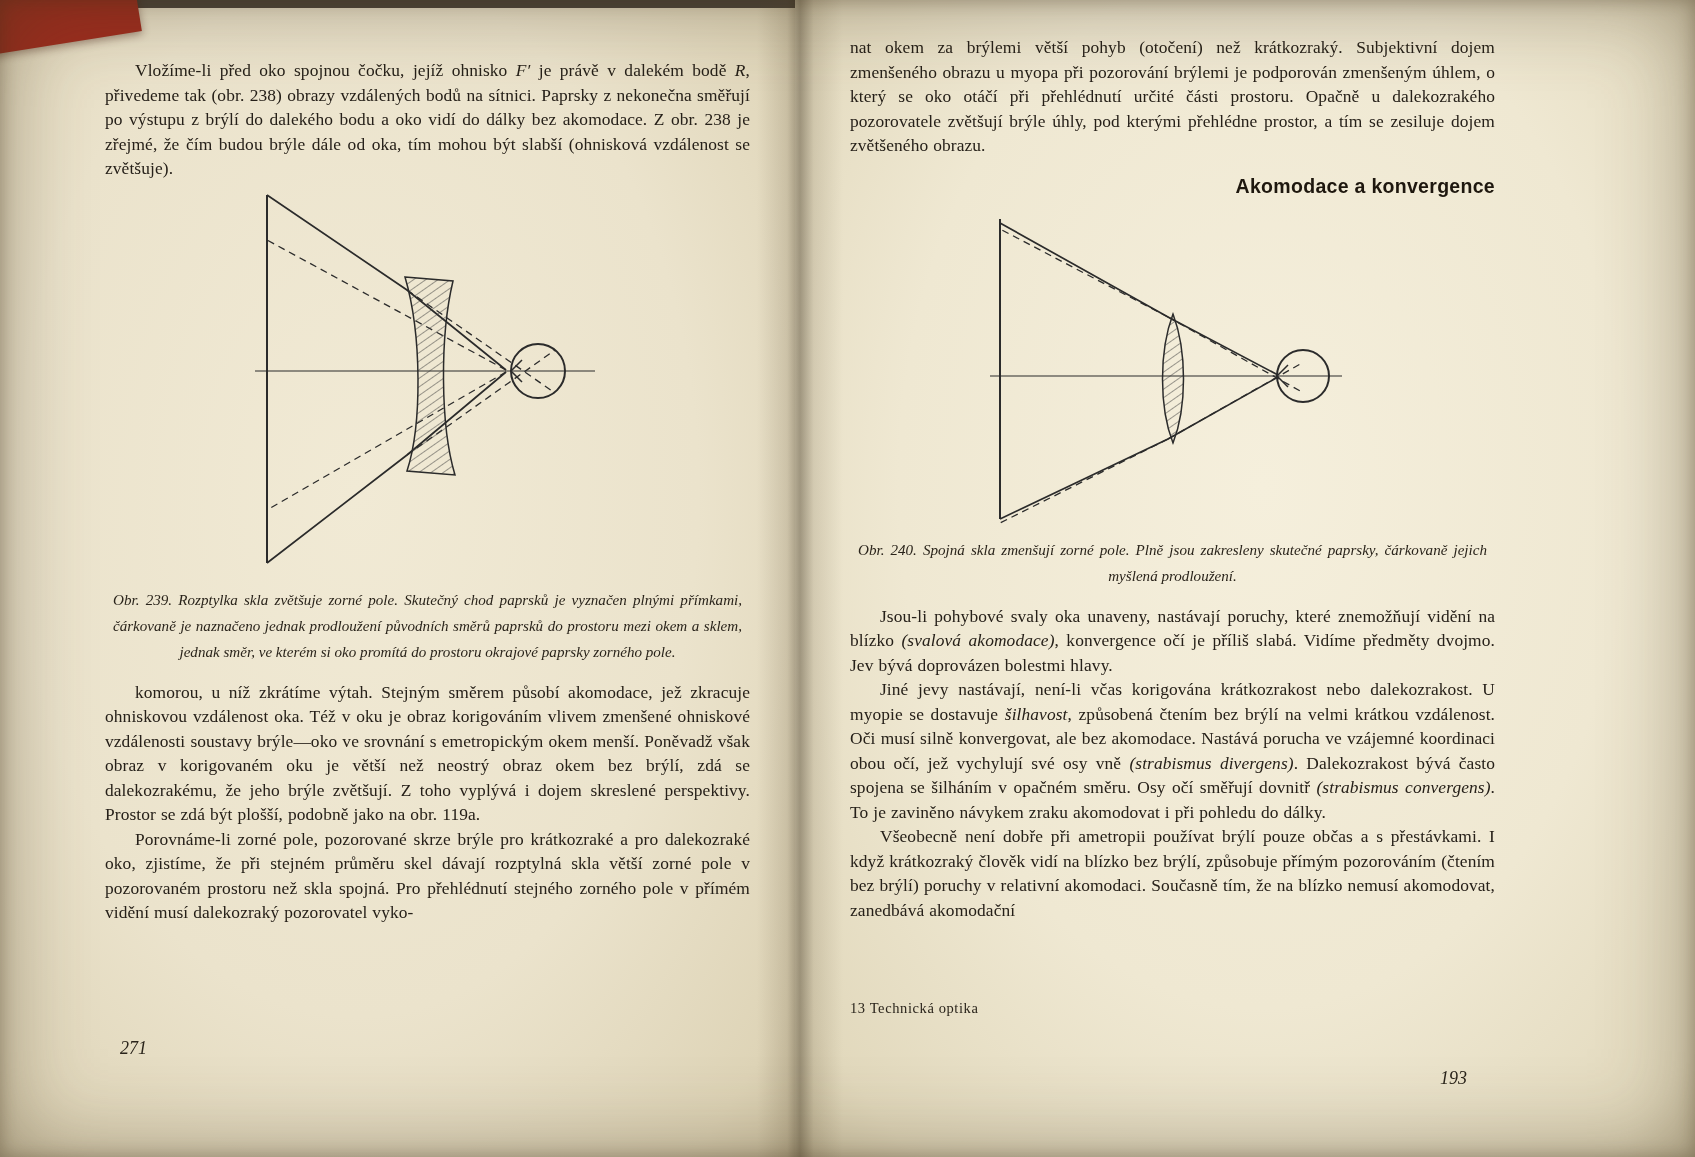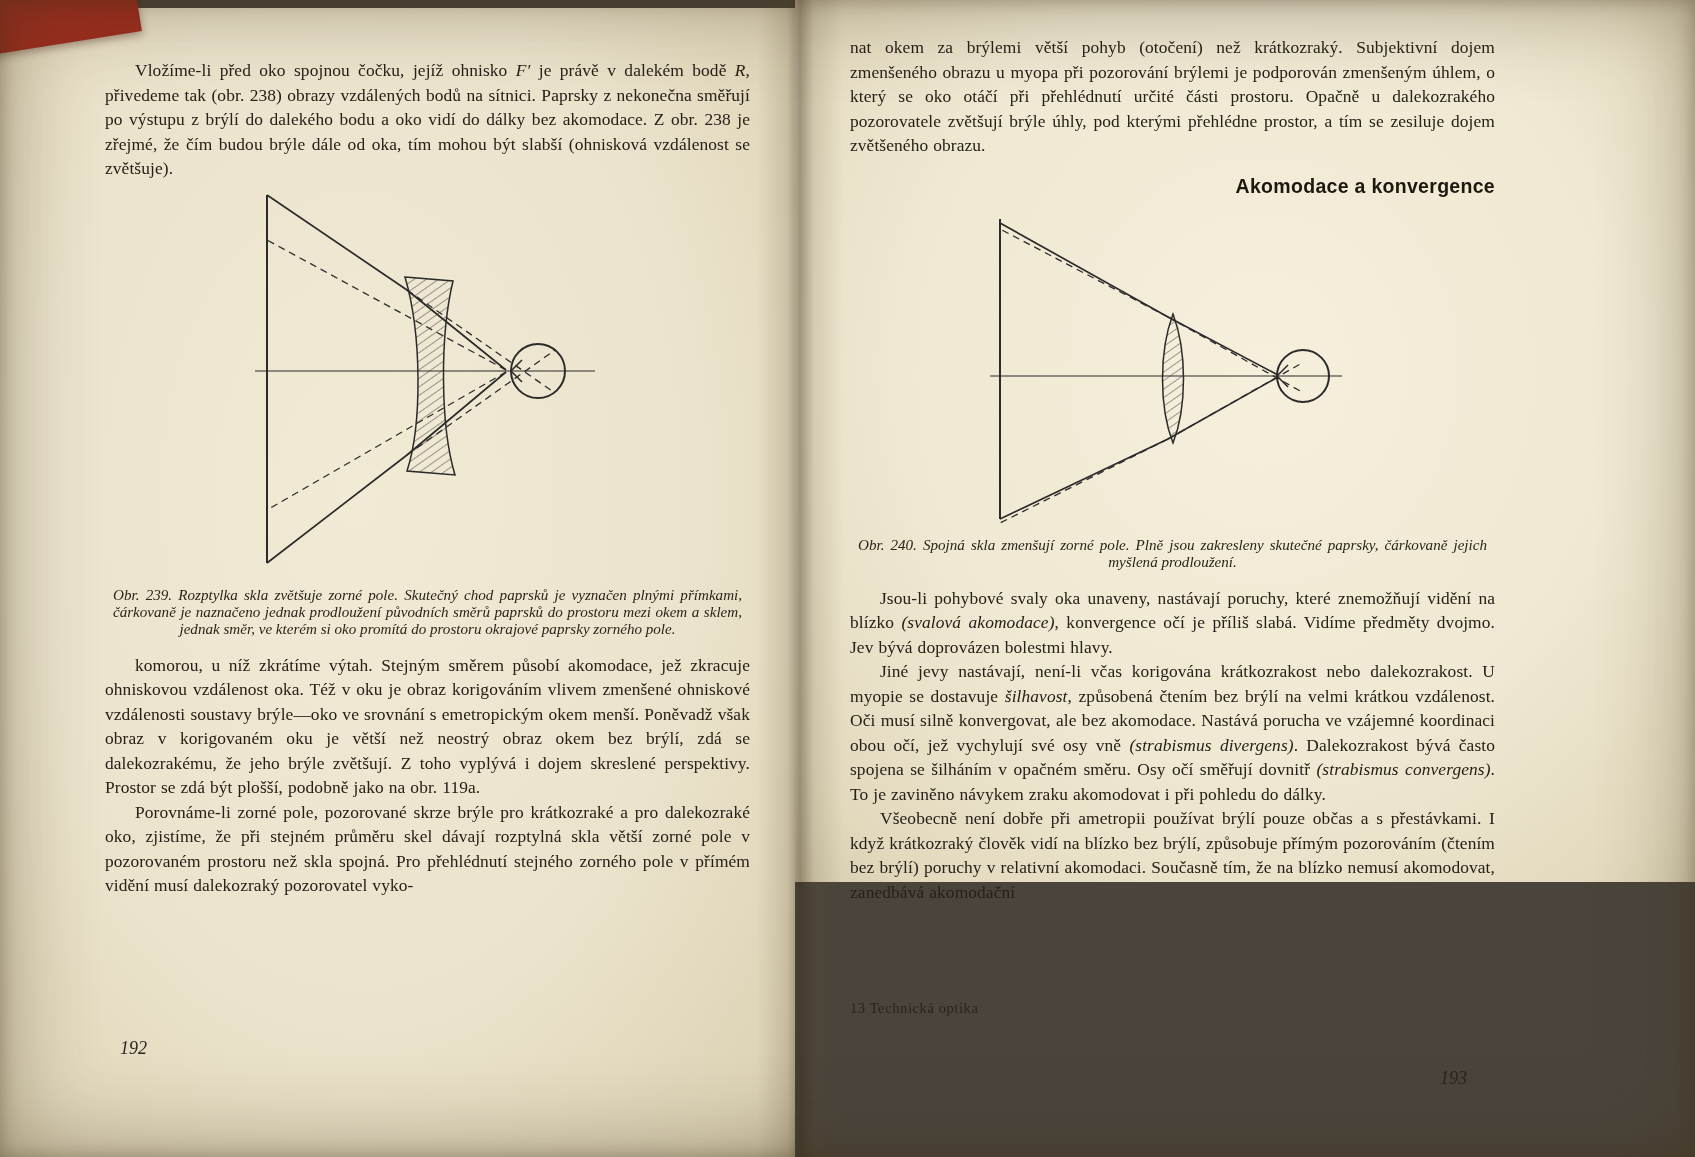--- a/index.html
+++ b/index.html
@@ -9,21 +9,21 @@
     width: 1695px; height: 1157px;
     overflow: hidden;
     font-family: "Liberation Serif", serif;
     color: #262019;
   }
   .page-left {
     position: absolute; left: 0; top: 8px; width: 795px; height: 1157px;
     background: radial-gradient(ellipse at 45% 42%, #f1ead5 0%, #ebe3cc 55%, #ded4b7 88%, #d2c7a8 100%);
   }
   .page-right {
-    position: absolute; left: 795px; top: 0; width: 900px; height: 882px;
+    position: absolute; left: 795px; top: 0; width: 900px; height: 1157px;
     background: radial-gradient(ellipse at 52% 42%, #f5efdc 0%, #efe8d2 55%, #e2d9bd 88%, #d5cbac 100%);
   }
   .gutter {
     position: absolute; left: 757px; top: 0; width: 86px; height: 1157px;
     background: linear-gradient(90deg,
       rgba(92,76,48,0) 0%, rgba(92,76,48,0.18) 35%,
       rgba(58,46,26,0.42) 50%, rgba(92,76,48,0.16) 66%, rgba(92,76,48,0) 100%);
     pointer-events: none;
   }
   .cover-corner {
@@ -50,21 +50,21 @@
     font-weight: 700; font-size: 19.5px; letter-spacing: .3px;
     text-align: right; margin: 17px 0 13px; color: #1e170e;
   }
   .figure { position: relative; }
   .figure-239 { height: 392px; margin: 4px 0 10px; }
   .figure-240 { height: 318px; margin: 6px 0 8px; }
   .figure svg { position: absolute; top: 0; }
   .figure-239 svg { left: 150px; }
   .figure-240 svg { left: 140px; }
   .caption {
-    font-style: italic; font-size: 15.1px; line-height: 17px;
+    font-style: italic; font-size: 15.1px; line-height: 26px;
     text-align: justify; text-align-last: center;
     padding: 0 8px; margin-bottom: 15px; color: #2a241b;
   }
   .pagenum {
     position: absolute; font-style: italic; font-size: 18px; color: #2a241b;
   }
   .pagenum-left  { left: 120px; top: 1030px; }
   .pagenum-right { left: 645px; top: 1068px; }
   .running-footer {
     position: absolute; left: 55px; top: 1000px;
@@ -113,21 +113,21 @@
             <path class="diagram-stroke" d="M256,186 L267,175 M256,186 L267,197" stroke-width="1.5"></path>
           </g>
         </svg>
       </div>
 
       <p class="caption">Obr. 239. Rozptylka skla zvětšuje zorné pole. Skutečný chod paprsků je vyznačen plnými přímkami, čárkovaně je naznačeno jednak prodloužení původních směrů paprsků do prostoru mezi okem a sklem, jednak směr, ve kterém si oko promítá do prostoru okrajové paprsky zorného pole.</p>
 
       <p class="para">komorou, u níž zkrátíme výtah. Stejným směrem působí akomodace, jež zkracuje ohniskovou vzdálenost oka. Též v oku je obraz korigováním vlivem zmenšené ohniskové vzdálenosti soustavy brýle—oko ve srovnání s emetropickým okem menší. Poněvadž však obraz v korigovaném oku je větší než neostrý obraz okem bez brýlí, zdá se dalekozrakému, že jeho brýle zvětšují. Z toho vyplývá i dojem skreslené perspektivy. Prostor se zdá být plošší, podobně jako na obr. 119a.</p>
       <p class="para">Porovnáme-li zorné pole, pozorované skrze brýle pro krátkozraké a pro dalekozraké oko, zjistíme, že při stejném průměru skel dávají rozptylná skla větší zorné pole v pozorovaném prostoru než skla spojná. Pro přehlédnutí stejného zorného pole v přímém vidění musí dalekozraký pozorovatel vyko-</p>
     </div>
-    <div class="pagenum pagenum-left">192</div>
+    <div class="pagenum pagenum-left">271</div>
   </div>
 
   <div class="page-right">
     <div class="content content-right">
       <p class="para noindent">nat okem za brýlemi větší pohyb (otočení) než krátkozraký. Subjektivní dojem zmenšeného obrazu u myopa při pozorování brýlemi je podporován zmenšeným úhlem, o který se oko otáčí při přehlédnutí určité části prostoru. Opačně u dalekozrakého pozorovatele zvětšují brýle úhly, pod kterými přehlédne prostor, a tím se zesiluje dojem zvětšeného obrazu.</p>
 
       <h2 class="heading">Akomodace a konvergence</h2>
 
 
       <div class="figure figure-240">

